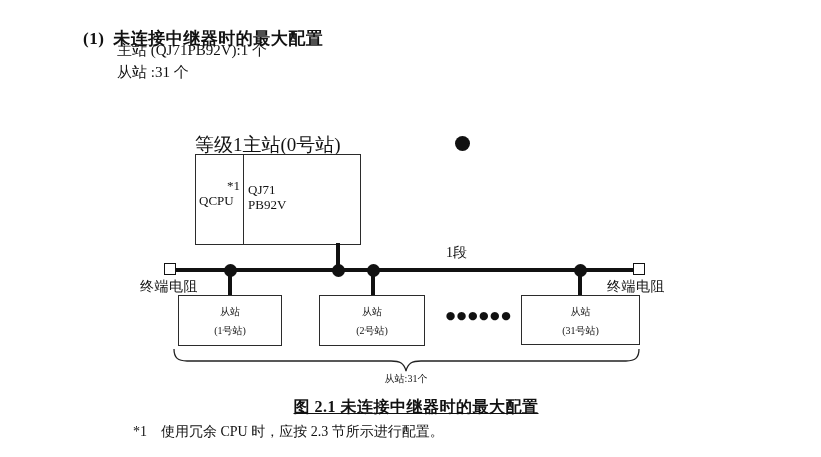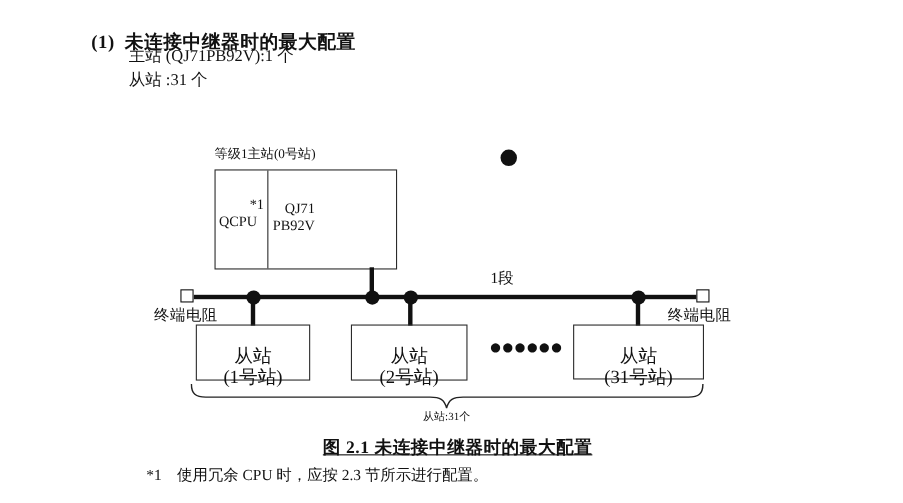--- a/index.html
+++ b/index.html
@@ -10,30 +10,30 @@
   }
   .abs{position:absolute;}
 
   
   .title-row{left:83px;top:11px;font-size:17px;font-weight:bold;letter-spacing:.5px;margin-top:16px;}
   .title-row .num{margin-right:9px;}
   .spec-line1{left:117px;top:41px;font-size:15px;}
   .spec-line2{left:117px;top:63px;font-size:15px;}
 
   
-  .master-label{left:195px;top:132px;font-size:12px;}
+  .master-label{left:195px;top:132px;font-size:19px;}
   .master-box{left:195px;top:154px;width:164px;height:89px;border:1.4px solid #2b2b2b;display:flex;}
   .cell{border-right:1.4px solid #2b2b2b;position:relative;box-sizing:border-box;}
   .cell:last-child{border-right:none;}
   .cell-power{width:69px;display:flex;align-items:center;justify-content:center;font-size:14px;}
   .cell-cpu{width:48px;font-size:13px;}
   .cell-cpu .note-ref{position:absolute;top:23px;right:3px;font-size:13px;}
   .cell-cpu .cpu-text{position:absolute;left:3px;top:38px;}
   .cell-pb{flex:1;font-size:13px;}
-  .cell-pb .pb-lines{position:absolute;left:4px;top:27px;line-height:15px;text-align:right;}
+  .cell-pb .pb-lines{position:absolute;left:4px;top:27px;line-height:15px;}
 
   
   .legend{left:455px;top:136px;display:flex;align-items:center;}
   .legend-dot{width:15px;height:15px;border-radius:50%;background:#111;margin-right:9px;}
   .legend-text{font-size:14px;letter-spacing:1px;}
 
   
   .segment-label{left:446px;top:244px;font-size:14px;}
   .bus-line{left:176px;top:268px;width:459px;height:4px;background:#111;}
   .term-square{width:10px;height:10px;background:#fff;border:1.6px solid #111;box-sizing:content-box;}
@@ -49,21 +49,21 @@
   .dot-3{left:367px;}
   .dot-4{left:574px;}
 
   .drop{width:4px;background:#111;}
   .drop-master{left:336px;top:243px;height:26px;}
   .drop-s1{left:228px;top:271px;height:25px;}
   .drop-s2{left:371px;top:271px;height:25px;}
   .drop-s31{left:578px;top:271px;height:25px;}
 
   
-  .slave-box{border:1.4px solid #2b2b2b;box-sizing:border-box;text-align:center;font-size:17px;line-height:19px;padding-top:18px;}
+  .slave-box{border:1.4px solid #2b2b2b;box-sizing:border-box;text-align:center;font-size:10px;line-height:19px;padding-top:6px;}
   .slave-1{left:178px;top:295px;width:104px;height:51px;}
   .slave-2{left:319px;top:295px;width:106px;height:51px;}
   .slave-31{left:521px;top:295px;width:119px;height:50px;}
 
   .ellipsis{left:441px;top:309px;width:76px;font-size:11px;letter-spacing:1.5px;color:#111;text-align:center;font-family:"DejaVu Sans",sans-serif;}
 
   
   .brace-svg{left:173px;top:347px;}
   .brace-label{left:306px;top:372px;width:200px;text-align:center;font-size:10px;}
 

